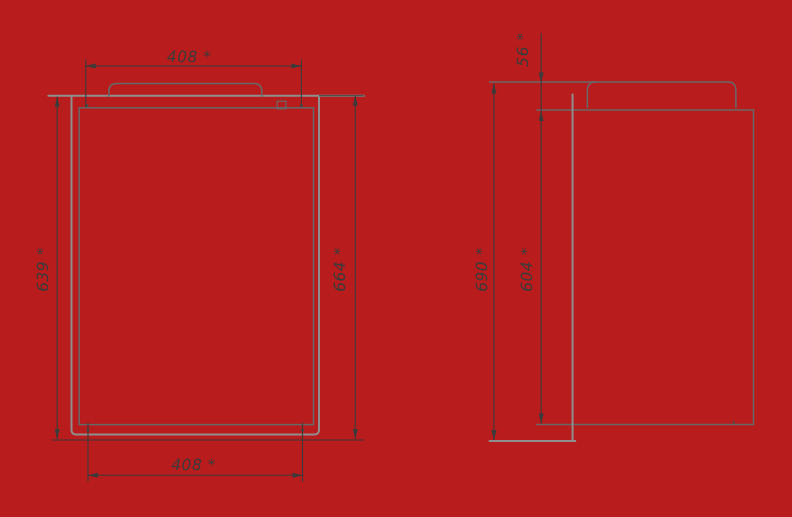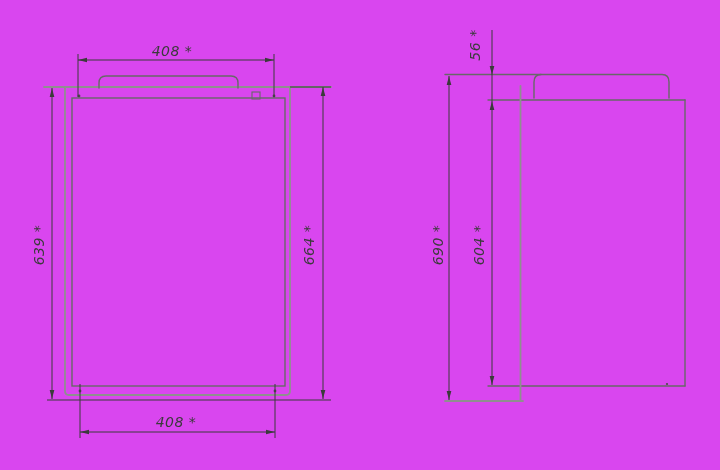--- a/index.html
+++ b/index.html
@@ -4,21 +4,21 @@
 <style>
   html, body {
     margin: 0;
     padding: 0;
     background: #ffffff;
   }
   .stage {
     position: relative;
     width: 720px;
     height: 470px;
-    background: #d946ef;
+    background: #b91c1c;
     overflow: hidden;
     font-family: "DejaVu Sans", sans-serif;
   }
   svg { display: block; }
   .dim-text {
     fill: #3b3b3b;
     stroke: none;
     font-family: "DejaVu Sans", sans-serif;
     font-style: italic;
     font-size: 14px;

